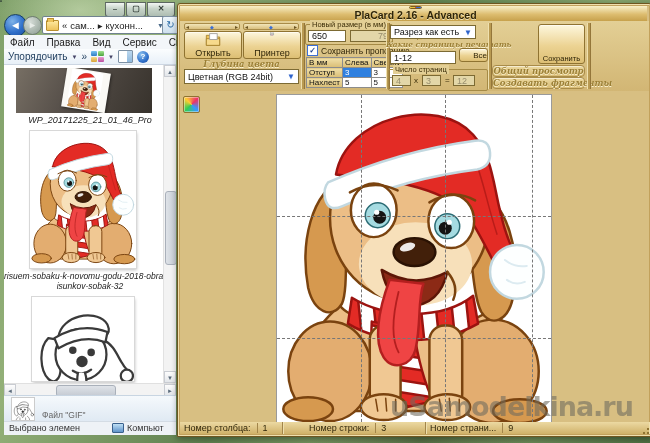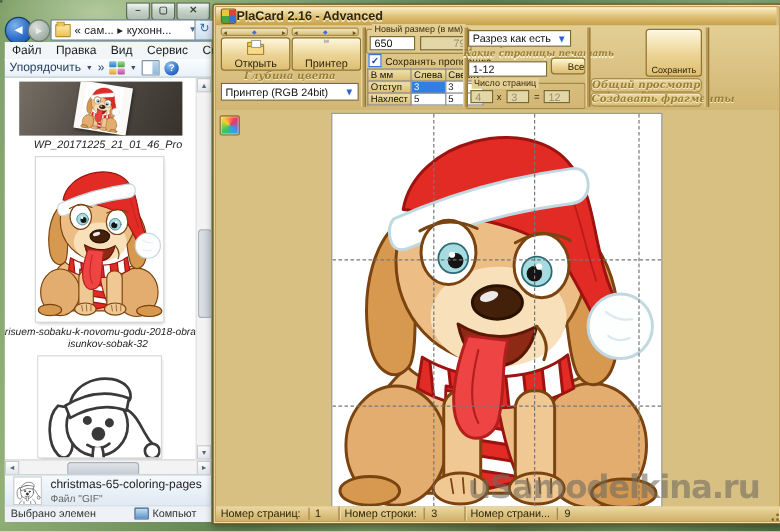--- a/index.html
+++ b/index.html
@@ -70,21 +70,21 @@
   #exp-status{left:3px;top:420px;width:172px;height:13px;background:#eef2f6;border-top:1px solid #d4dce4;
     font-size:9px;color:#333;overflow:hidden;}
   #exp-status .sel{position:absolute;left:5px;top:1px;}
   #exp-status .zone{position:absolute;left:108px;top:1px;display:flex;gap:3px;align-items:center;}
   .pc-mini{width:10px;height:8px;background:linear-gradient(#bfe0f5,#5f93c9);border:1px solid #3a618d;border-radius:1px;}
 
   
   #placard{left:177px;top:3px;width:473px;height:432px;background:#d8bf82;border:1px solid #6e5620;border-radius:3px 3px 0 0;
     box-shadow:inset 0 0 0 1px #efdfae,inset 0 0 0 2px #c2a15c,0 2px 6px rgba(0,0,0,.35);}
   #pc-title{left:2px;top:2px;right:4px;height:15px;background:linear-gradient(#f9f0c9,#ddbd70 55%,#c7a14c);
-    display:flex;align-items:center;gap:0;padding-left:4px;border-bottom:1px solid #a88a44;}
+    display:flex;align-items:center;gap:0;padding-left:4px;border-bottom:1px solid #a88a44;flex-direction:column;}
   #pc-title .ticon{width:11px;height:11px;border-radius:2px;border:1px solid #7c5c20;
     background:conic-gradient(#e04040 0 25%,#3f6fd0 0 50%,#49a33c 0 75%,#e8c63e 0);}
   #pc-title .ttext{font-size:10.5px;font-weight:bold;color:#2f2508;text-shadow:0 1px 0 rgba(255,250,220,.7);}
   #pc-band{left:2px;top:17px;right:2px;height:70px;background:linear-gradient(#e3cf95,#d2b674);border-bottom:1px solid #a88a44;}
   .grp-head{position:absolute;height:7px;display:flex;justify-content:space-between;align-items:center;
     font-size:6px;color:#6b5523;background:linear-gradient(#f2e5b8,#d9bf7e);border:1px solid #a98c49;border-radius:2px;padding:0 1px;box-sizing:border-box;}
   .grp-head .dia{color:#3c6fd6;font-size:5px;}
   .gold-btn{position:absolute;background:linear-gradient(#fdf7dd,#ecd393 55%,#ddbf74);border:1px solid #8f7331;border-radius:3px;
     box-shadow:inset 0 1px 0 rgba(255,255,255,.6);display:flex;flex-direction:column;align-items:center;justify-content:flex-end;
     font-size:9px;color:#2f2508;gap:1px;}
@@ -114,21 +114,21 @@
   #pc-main{left:2px;top:87px;right:2px;bottom:14px;background:#d8bf82;}
   #pc-appicon{left:3px;top:5px;width:15px;height:15px;border:1px solid #8f7331;border-radius:2px;
     background:conic-gradient(from 45deg,#e36,#39f,#3c5,#fc3,#e36);box-shadow:inset 0 0 0 1px #fff6;}
   #canvas{left:97px;top:4px;width:274px;height:327px;background:#fff;box-shadow:0 0 0 1px #9a9a9a;overflow:hidden;}
   #canvas svg.art{position:absolute;left:0;top:0;width:274px;height:327px;}
   .cutv{position:absolute;top:0;bottom:0;width:0;border-left:1px dashed #777;}
   .cuth{position:absolute;left:0;right:0;height:0;border-top:1px dashed #777;}
   #pc-status{left:2px;right:2px;bottom:2px;height:12px;background:linear-gradient(#ecd9a2,#cfb169);display:flex;font-size:9px;color:#2f2508;align-items:center;}
   #pc-status .seg{display:flex;align-items:center;height:100%;padding:0 4px;box-sizing:border-box;border-right:1px solid #a2854a;box-shadow:1px 0 0 #efe0ae;gap:6px;white-space:nowrap;overflow:hidden;}
   #pc-status .seg .v{border-left:1px solid #a2854a;padding-left:5px;}
-  #pc-status .s1{width:103px;}#pc-status .s2{width:105px;}#pc-status .s3{flex:1;border-right:none;}
+  #pc-status .s1{width:103px;}#pc-status .s2{width:121px;margin-left:22px;}#pc-status .s3{flex:1;border-right:none;}
   #grip{position:absolute;right:1px;bottom:1px;width:10px;height:10px;
     background:radial-gradient(circle at 8px 8px,#8f7331 1px,transparent 1.4px),
                radial-gradient(circle at 8px 4px,#8f7331 1px,transparent 1.4px),
                radial-gradient(circle at 4px 8px,#8f7331 1px,transparent 1.4px);}
   
   .icon16{width:18px;height:16px;}
   
   #watermark{left:390px;top:391px;width:262px;font-size:27px;font-weight:bold;color:#6f6b5e;opacity:.58;
     letter-spacing:-1px;font-family:"DejaVu Sans",sans-serif;z-index:60;white-space:nowrap;}
 </style>
@@ -321,21 +321,20 @@
       <div class="arrow" style="left:0;">◄</div>
       <div id="hthumb"></div>
       <div class="arrow" style="right:0;">►</div>
     </div>
     <div id="details-pane" class="abs">
       <div class="dthumb">
         <svg>
             <use href="#dogLine"></use>
           </svg>
       </div>
-      <div id="d-name">christmas-65-coloring-pages</div>
       <div id="d-type">Файл "GIF"</div>
     </div>
     <div id="exp-status" class="abs">
       <span class="sel">Выбрано элемен</span>
       <span class="zone">
         <span class="pc-mini"></span>
         <span>Компьют</span>
       </span>
     </div>
   </div>
@@ -366,21 +365,21 @@
       </div>
       <div class="gold-btn" style="left:63px;top:10px;width:56px;height:26px;gap:12px;">
         <svg class="icon16" viewBox="0 0 20 18">
             <use href="#printerIcon"></use>
           </svg>
         <span>Принтер</span>
       </div>
 
       <div class="abs fancy" style="left:4px;top:38px;width:115px;font-size:8.5px;">Глубина цвета</div>
       <div class="gold-field" style="left:4px;top:48px;width:115px;height:15px;">
-        <span>Принтер (RGB 24bit)</span>
+        <span>Цветная (RGB 24bit)</span>
         <span class="combo-arrow">▼</span>
       </div>
 
       <div class="ridge" style="left:121px;"></div>
 
       <div class="fs" style="left:125px;top:3px;width:86px;height:19px;">
         <span class="legend">Новый размер (в мм)</span>
         <div class="spin" style="left:2px;top:5px;width:38px;height:12px;">
           <span class="val">650</span>
           <span class="arr">
@@ -474,21 +473,21 @@
         <div class="cutv" style="left:84px;"></div>
         <div class="cutv" style="left:168px;"></div>
         <div class="cutv" style="left:255px;"></div>
         <div class="cuth" style="top:121px;"></div>
         <div class="cuth" style="top:243px;"></div>
       </div>
     </div>
 
     <div id="pc-status" class="abs">
       <div class="seg s1">
-        <span>Номер страниц:</span>
+        <span>Номер столбца:</span>
         <span class="v">1</span>
       </div>
       <div class="seg s2">
         <span>Номер строки:</span>
         <span class="v">3</span>
       </div>
       <div class="seg s3">
         <span>Номер страни...</span>
         <span class="v">9</span>
       </div>

